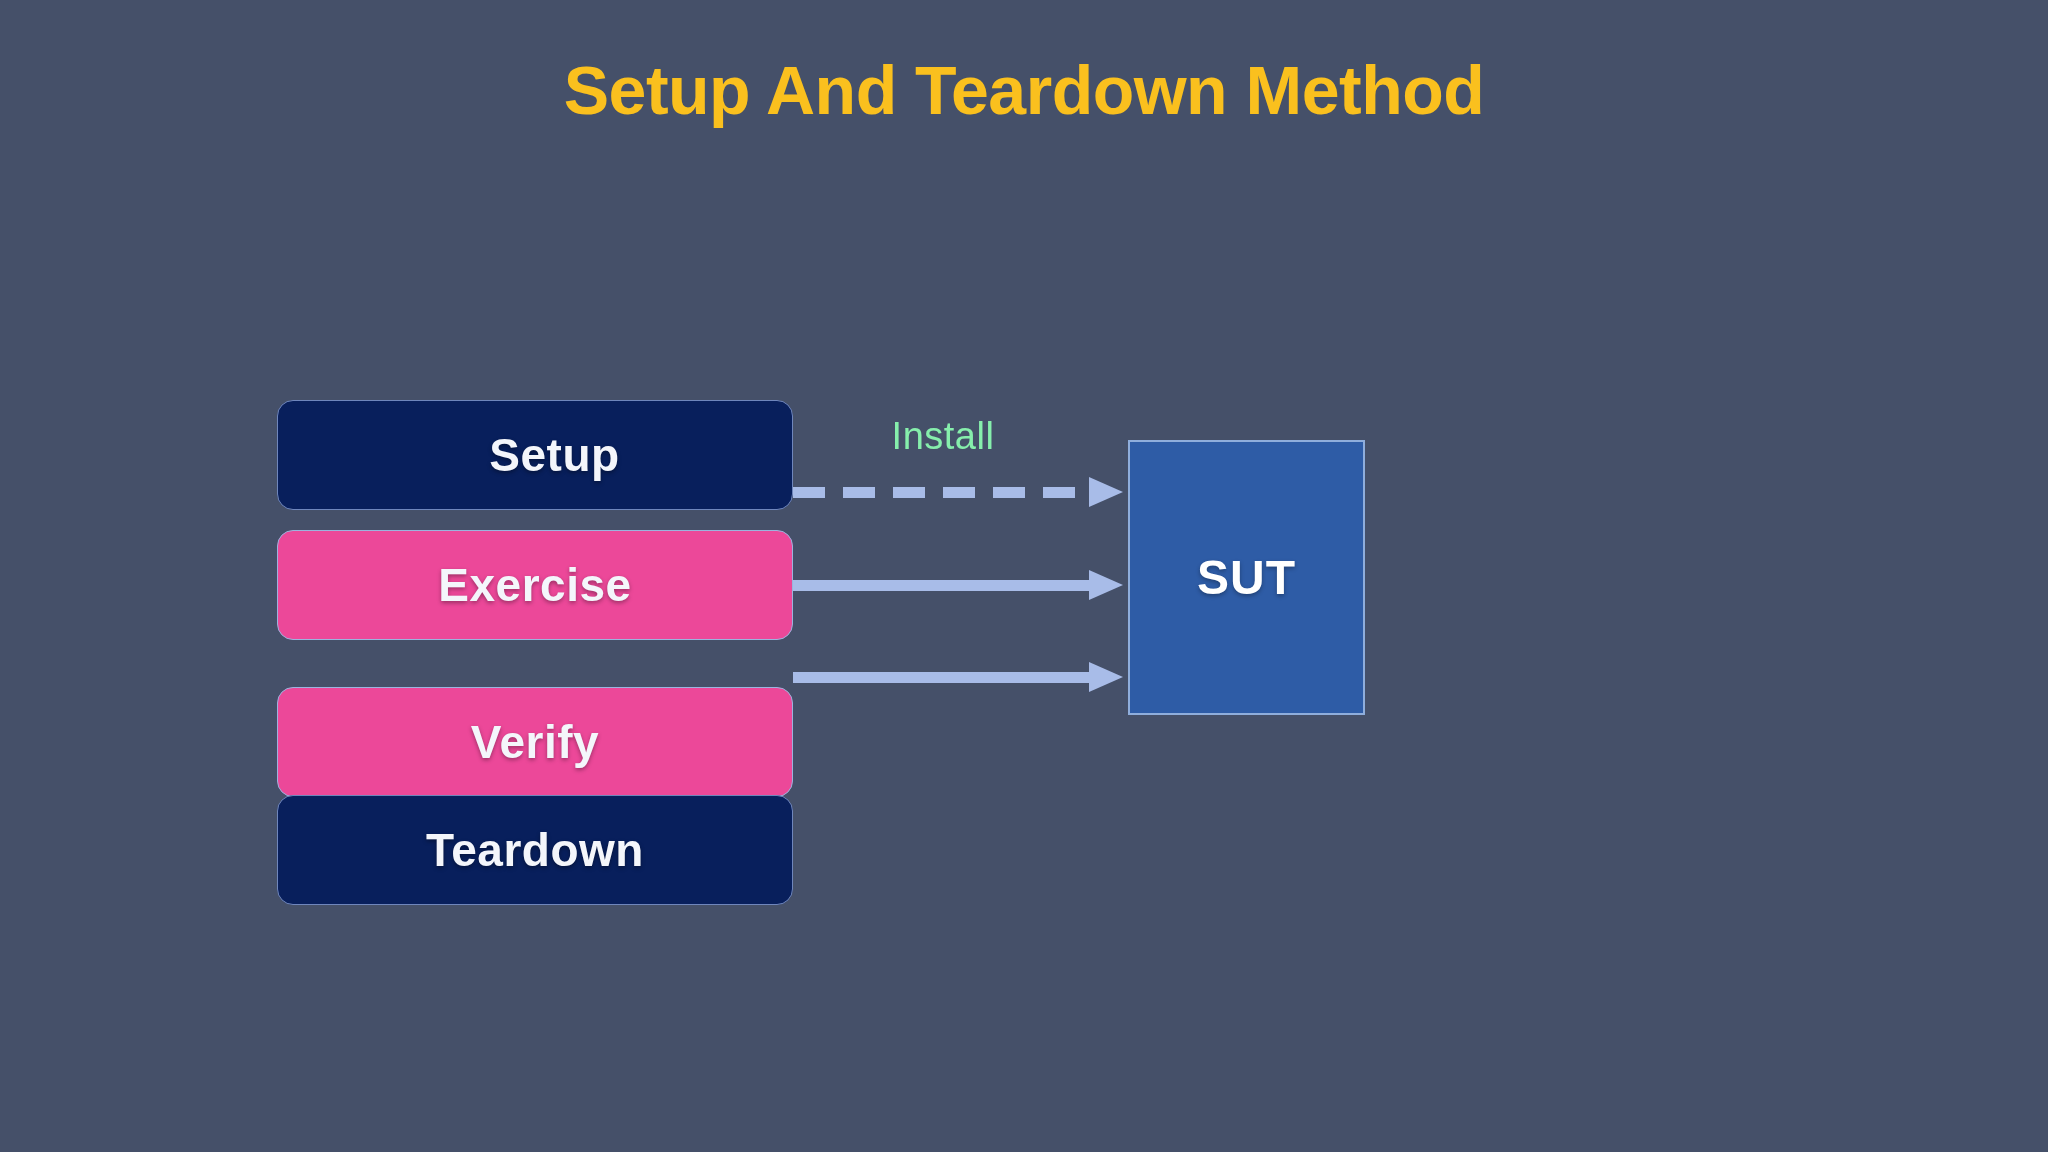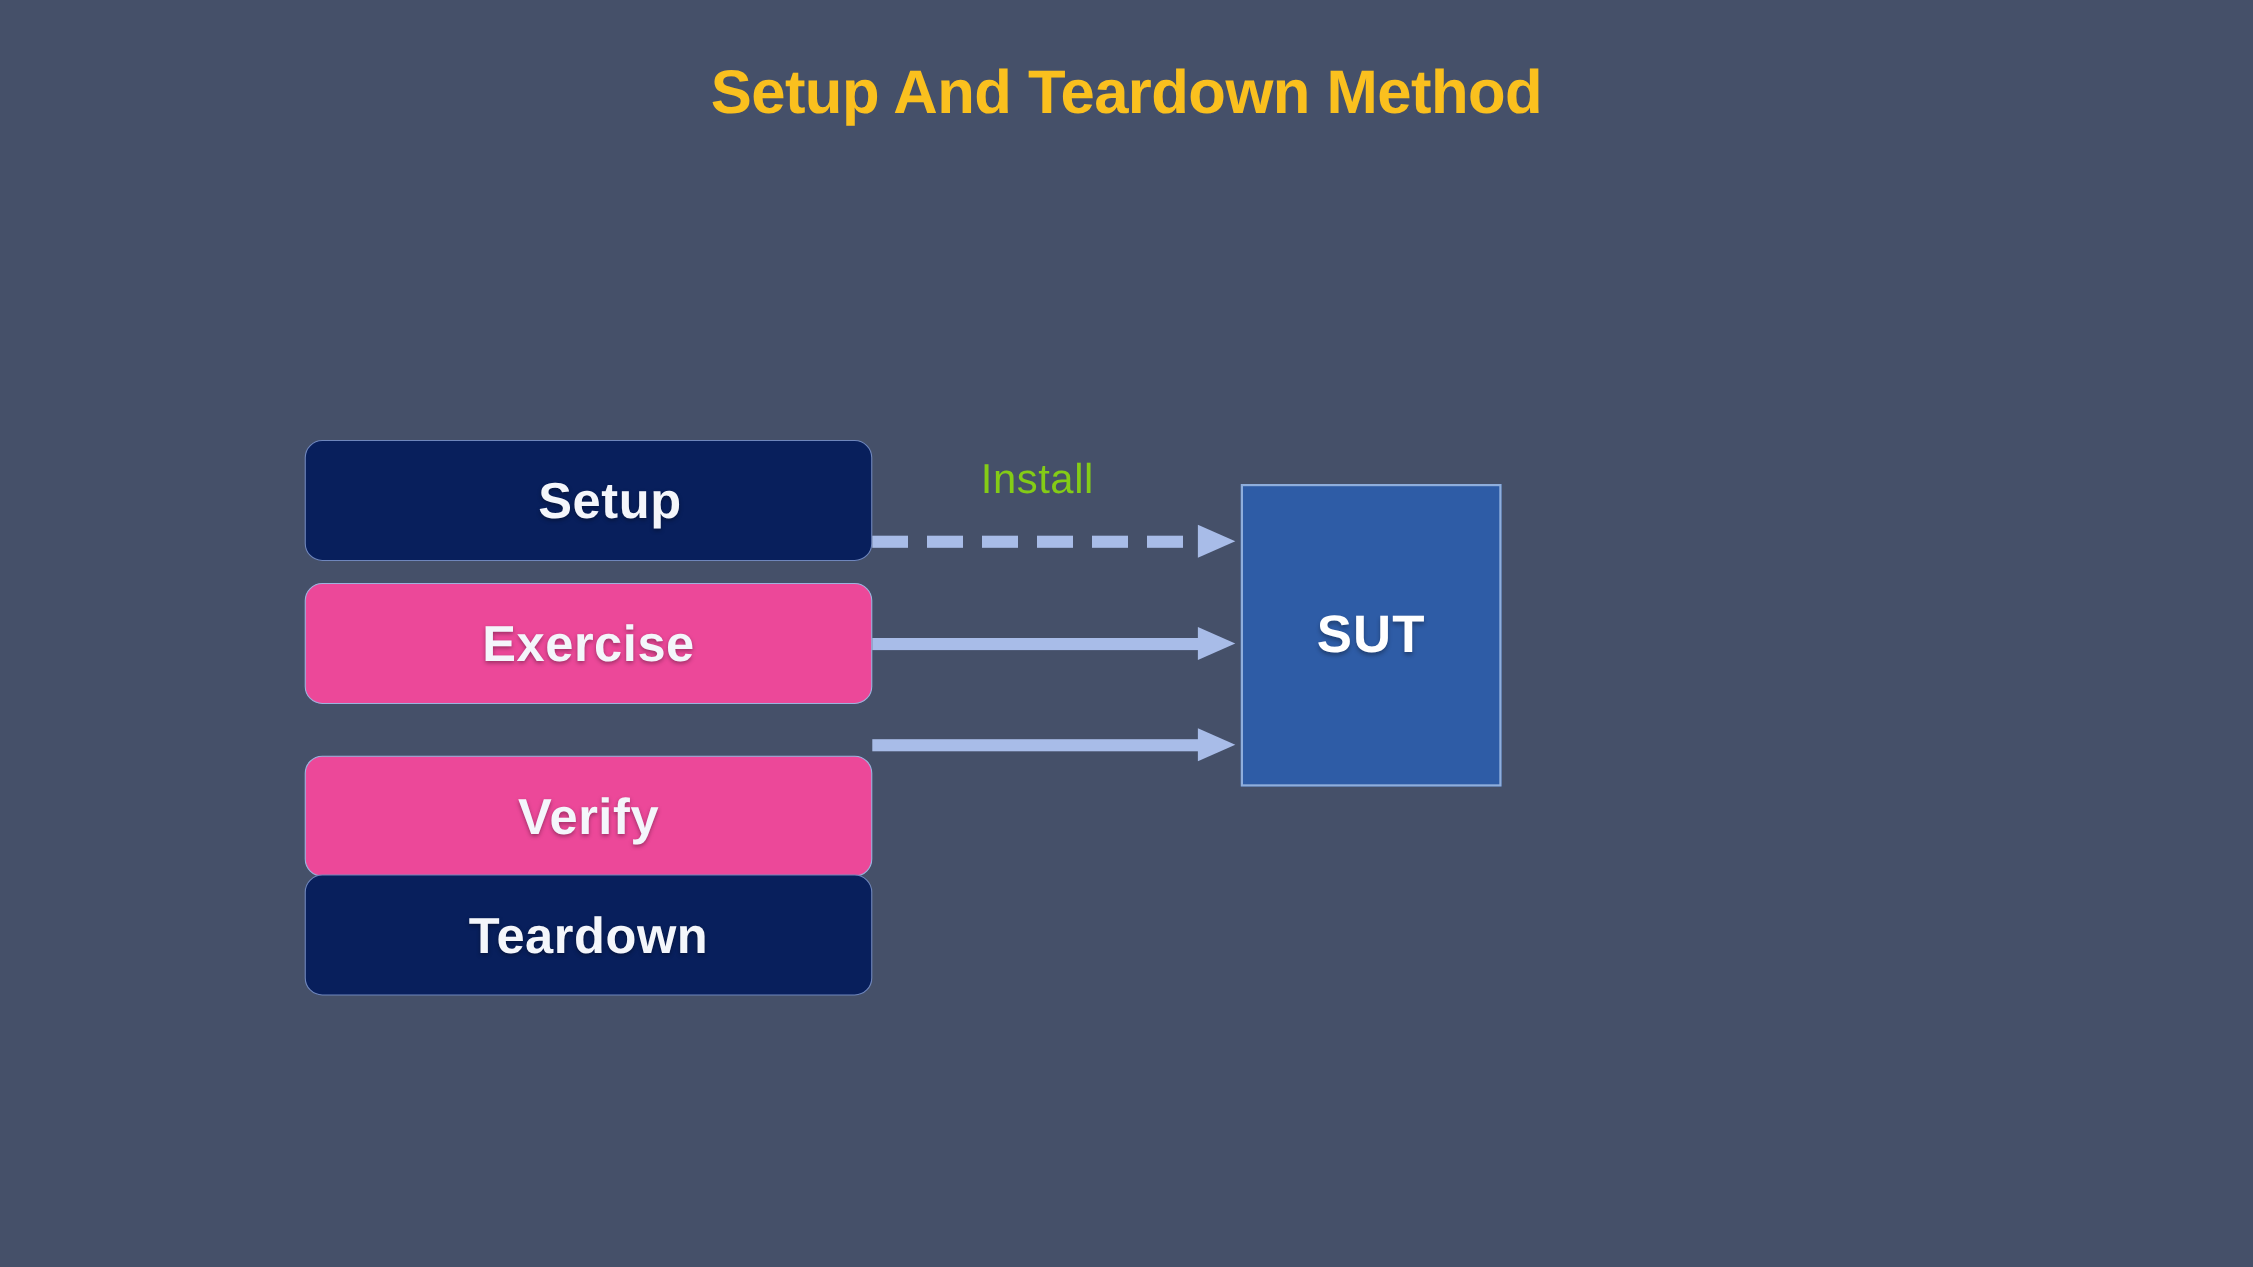--- a/index.html
+++ b/index.html
@@ -22,21 +22,21 @@
   }
 
   
   .title {
     position: absolute;
     left: 0;
     top: 55px;
     width: 2048px;
     text-align: center;
     color: #FAC01E;
-    font-size: 56px;
+    font-size: 68px;
     font-weight: bold;
     letter-spacing: -0.5px;
     line-height: 1.05;
     white-space: nowrap;
   }
 
   
   .phase-box {
     position: absolute;
     left: 277px;
@@ -125,21 +125,21 @@
     border-left: 34px solid #A8BCE8;
   }
 
   
   .install-label {
     position: absolute;
     left: 793px;
     top: 415px;
     width: 300px;
     text-align: center;
-    color: #84cc16;
+    color: #86efac;
     font-size: 38px;
     font-weight: 300;
     letter-spacing: 0.5px;
   }
 </style>
 </head>
 <body>
 
 <div class="slide">
 

